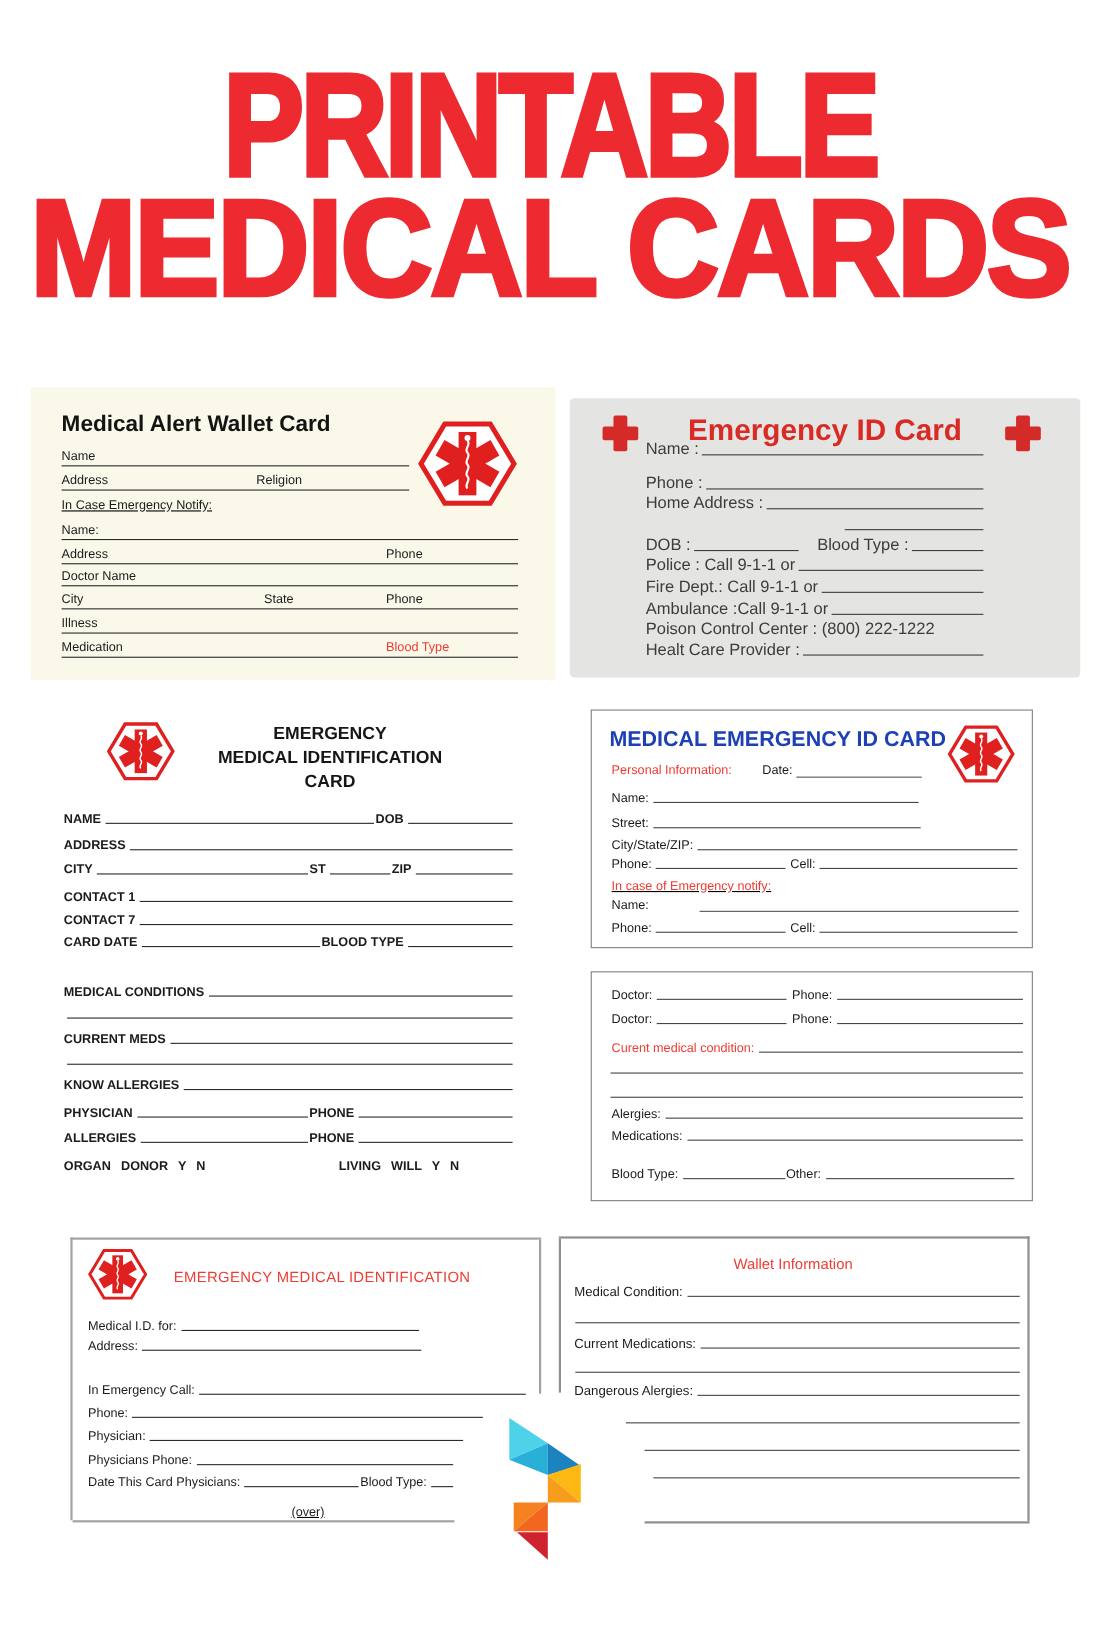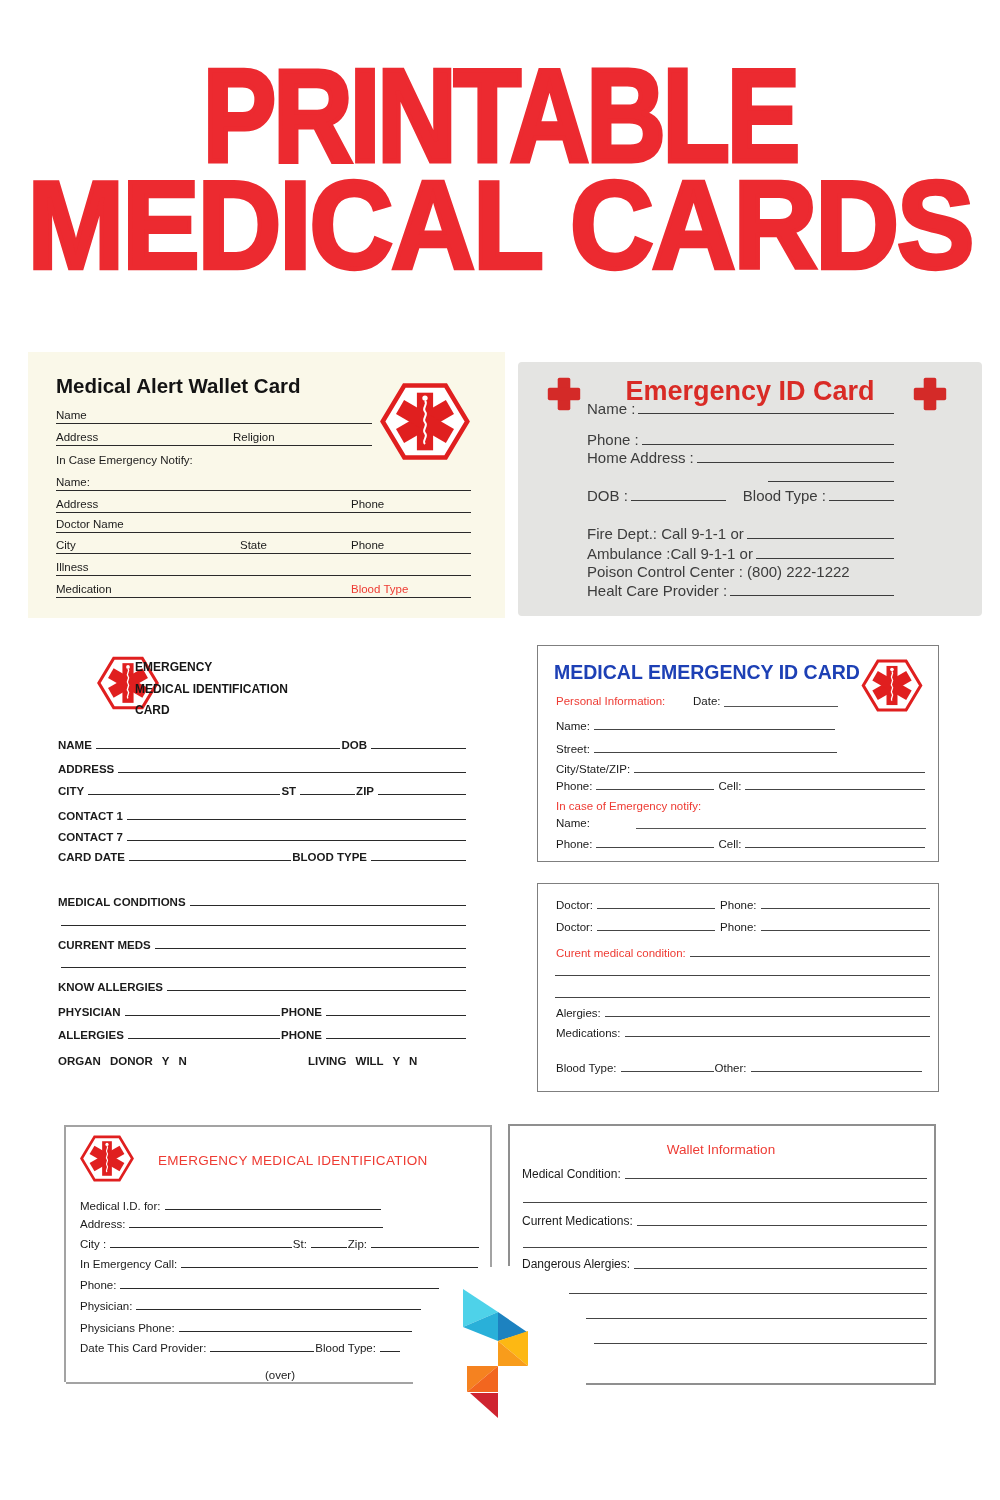--- a/index.html
+++ b/index.html
@@ -11,42 +11,42 @@
   .poster-1{top:49px;font-size:110px;letter-spacing:-3px;transform:scaleY(1.20);transform-origin:50% 0;}
   .poster-2{top:163px;font-size:116px;letter-spacing:-2px;transform:scaleY(1.07);transform-origin:50% 0;}
   
   .card{position:absolute;box-sizing:border-box;background:#fff;}
   .lbl{font-size:11.5px;color:#1b1b1b;white-space:nowrap;}
   .red{color:#ee3b33;}
   .ws{word-spacing:6px;}
   
   .ulrow{position:absolute;height:20px;border-bottom:1.3px solid #2a2a2a;}
   .ulrow .lbl{position:absolute;bottom:2px;}
-  .norow{position:absolute;}
+  .norow{position:absolute;text-decoration:underline;}
   
   .frow{position:absolute;display:flex;align-items:flex-end;height:18px;}
   .frow .lbl{padding-right:3px;}
   .fill{flex:1 1 auto;border-bottom:1.3px solid #2a2a2a;margin:0 1px 2px 1px;}
   .afill{position:absolute;bottom:2px;border-bottom:1.1px solid #555;}
   .hline{position:absolute;background:#a3a3a3;}
   .vline{position:absolute;background:#a3a3a3;}
   
   #card-wallet{left:28px;top:352px;width:477px;height:266px;background:#faf8e9;}
   #card-wallet .title{position:absolute;left:28px;top:22px;font-size:20.5px;color:#141414;font-weight:bold;}
   
   #card-eid{left:518px;top:362px;width:464px;height:254px;background:#e4e4e2;border-radius:4px;}
   #card-eid .title{position:absolute;left:0;right:0;top:14px;text-align:center;
                    font-size:27px;font-weight:bold;color:#d92b26;}
   .c2row{position:absolute;display:flex;align-items:flex-end;height:20px;}
   .c2lbl{font-size:15px;color:#3c3c3c;font-weight:500;white-space:nowrap;padding-right:2px;}
   .c2row .fill{border-bottom:1.8px solid #3c3c3c;margin-bottom:3px;}
   
   #card-emi{left:40px;top:645px;width:450px;height:450px;}
-  #card-emi .title{position:absolute;left:95px;top:12px;width:330px;text-align:left;
-                   font-size:12px;font-weight:bold;color:#161616;line-height:21.5px;}
+  #card-emi .title{position:absolute;left:95px;top:12px;width:330px;text-align:center;
+                   font-size:16px;font-weight:bold;color:#161616;line-height:21.5px;}
   #card-emi .lbl{font-weight:bold;}
   
   #card-meid{left:537px;top:645px;width:402px;height:217px;border:1.5px solid #7f7f7f;}
   #card-meid .title{position:absolute;left:16px;top:15px;font-size:19.5px;font-weight:bold;color:#1d40b5;}
   #card-doctor{left:537px;top:883px;width:402px;height:209px;border:1.5px solid #7f7f7f;}
   .thin .fill{border-bottom-width:1.1px;border-color:#454545;}
   
   #card-emi2{left:64px;top:1125px;width:428px;height:257px;border:2px solid #a3a3a3;
              border-right:none;border-bottom:none;}
   #card-emi2 .title{position:absolute;left:92px;top:26px;font-size:13.5px;color:#ee3b33;letter-spacing:.3px;}
@@ -148,20 +148,24 @@
     </div>
     <div class="c2row" style="left:249px;top:103px;width:128px">
       <span class="fill"></span>
     </div>
     <div class="c2row" style="left:69px;top:122px;width:308px">
       <span class="c2lbl">DOB :</span>
         <span class="fill" style="flex:0 0 95px"></span>
       <span class="c2lbl" style="margin-left:16px">Blood Type :</span>
         <span class="fill"></span>
     </div>
+    <div class="c2row" style="left:69px;top:140px;width:308px">
+      <span class="c2lbl">Police : Call 9-1-1 or</span>
+        <span class="fill"></span>
+    </div>
     <div class="c2row" style="left:69px;top:160px;width:308px">
       <span class="c2lbl">Fire Dept.: Call 9-1-1 or</span>
         <span class="fill"></span>
     </div>
     <div class="c2row" style="left:69px;top:180px;width:308px">
       <span class="c2lbl">Ambulance :Call 9-1-1 or</span>
         <span class="fill"></span>
     </div>
     <div class="c2row" style="left:69px;top:198px;width:308px">
       <span class="c2lbl">Poison Control Center : (800) 222-1222</span>
@@ -339,46 +343,38 @@
       </svg>
     <div class="title">EMERGENCY MEDICAL IDENTIFICATION</div>
     <div class="frow" style="left:14px;top:67px;width:302px">
       <span class="lbl">Medical I.D. for:</span>
         <span class="fill"></span>
     </div>
     <div class="frow" style="left:14px;top:85px;width:304px">
       <span class="lbl">Address:</span>
         <span class="fill"></span>
     </div>
-    <div class="frow" style="left:14px;top:105px;width:400px">
-      <span class="lbl">City :</span>
-        <span class="fill"></span>
-      <span class="lbl">St:</span>
-        <span class="fill" style="flex:0 0 36px"></span>
-      <span class="lbl">Zip:</span>
-        <span class="fill" style="flex:0 0 108px"></span>
-    </div>
     <div class="frow" style="left:14px;top:125px;width:399px">
       <span class="lbl">In Emergency Call:</span>
         <span class="fill"></span>
     </div>
     <div class="frow" style="left:14px;top:146px;width:360px">
       <span class="lbl">Phone:</span>
         <span class="fill"></span>
     </div>
     <div class="frow" style="left:14px;top:167px;width:342px">
       <span class="lbl">Physician:</span>
         <span class="fill"></span>
     </div>
     <div class="frow" style="left:14px;top:189px;width:333px">
       <span class="lbl">Physicians Phone:</span>
         <span class="fill"></span>
     </div>
     <div class="frow" style="left:14px;top:209px;width:327px">
-      <span class="lbl">Date This Card Provider:</span>
+      <span class="lbl">Date This Card Physicians:</span>
         <span class="fill" style="flex:0 0 104px"></span>
       <span class="lbl">Blood Type:</span>
         <span class="fill" style="flex:0 0 20px"></span>
     </div>
     <div class="norow" style="left:0;top:238px;width:428px;text-align:center">
       <span class="lbl">(over)</span>
     </div>
   </div>
 
   <div id="card-minfo" class="card thin">

